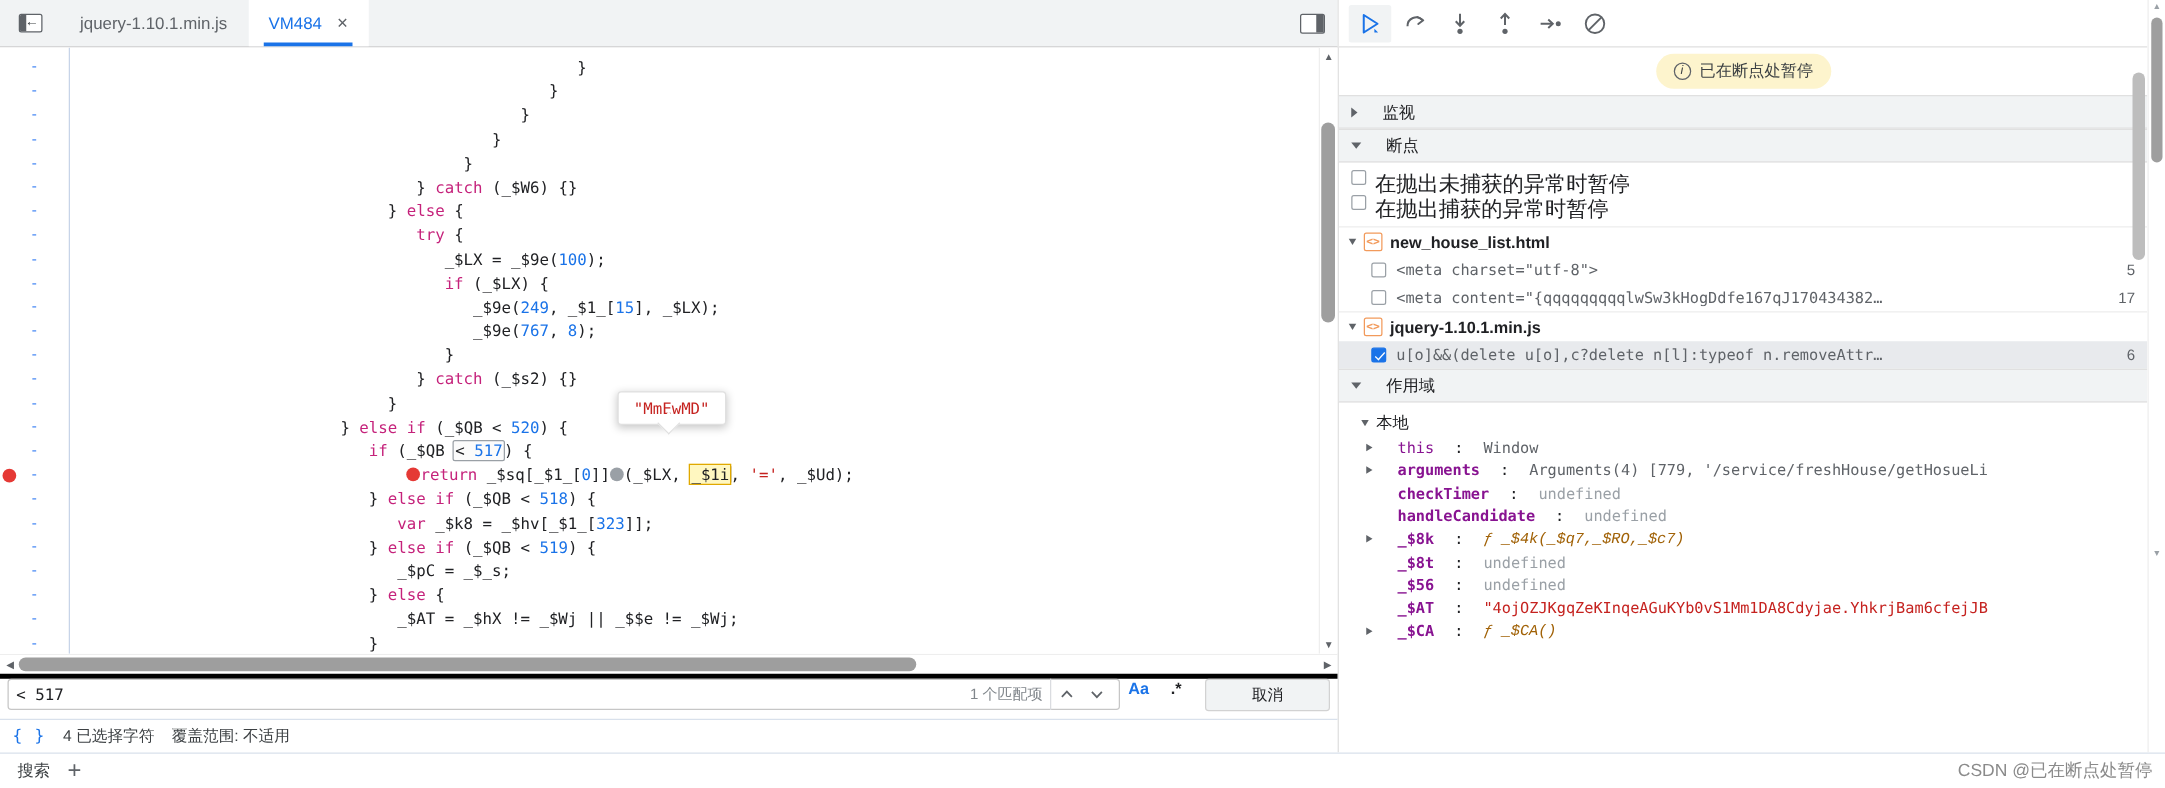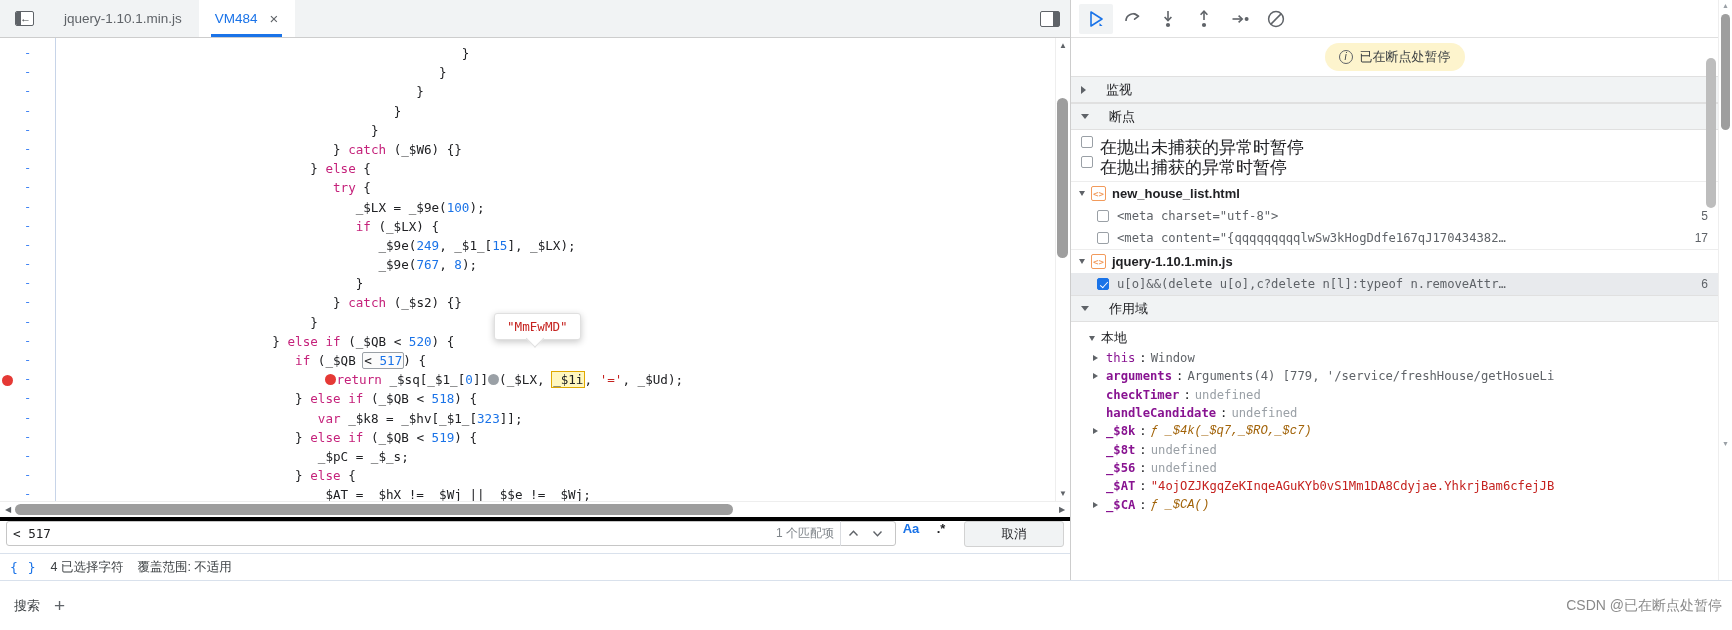--- a/index.html
+++ b/index.html
@@ -213,21 +213,21 @@
     height: 22px; display:flex; align-items:center; gap:8px; padding-left:26px;
     font-family:"DejaVu Sans Mono", monospace; font-size:12.2px; color:#5f6368;
     overflow:hidden;
   }
   .bp-item.active { background:#e8eaed;align-items:center; }
   .bp-item .snip { flex:1; white-space:nowrap; overflow:hidden; text-overflow:ellipsis; color:#5f6368;}
   .bp-item .lineno { color:#5f6368; padding-right:10px; font-family:"Liberation Sans", sans-serif; font-size:12px;}
 
   .scope-group { height: 22px; display:flex;align-items:center;gap:6px; padding-left:18px; font-size:13px;color:#202124;}
   .scope-row {
-    height: 18.3px; display:flex; align-items:center; gap:4px; padding-left:22px;
+    height: 18.3px; display:flex; align-items:center; gap:16px; padding-left:22px;
     font-family:"DejaVu Sans Mono", monospace; font-size:12.2px; white-space:nowrap; overflow:hidden;
   }
   .scope-row .twisty { width:9px; flex:none; display:flex; align-items:center;}
   .scope-row .nm { color:#881391; font-weight:bold;}
   .scope-row .nm.plain { color:#881391; font-weight:normal;}
   .scope-row .colon{color:#202124;}
   .scope-row .v-undef { color:#9aa0a6;text-align:right; }
   .scope-row .v-obj { color:#5f6368; }
   .scope-row .v-str { color:#c5221f; }
   .scope-row .v-fn  { color:#a16207; font-style:italic;font-family:Liberation Mono, monospace;}
@@ -236,21 +236,21 @@
   .rvscroll { position:absolute; right:0; top:0; bottom:0; width:14px; }
   .rvscroll .thumb{ position:absolute; right:2px; width:10px;border-radius:6px;background:#bdbdbd;}
 
   
   .edge-scroll {
     width: 14px; flex:none; background:#fff; position:relative; border-left:1px solid #eee;
   }
 
   
   .drawer {
-    height: 50px; flex:none; display:flex; align-items:center; gap:14px;
+    height: 28px; flex:none; display:flex; align-items:center; gap:14px;
     border-top:1px solid #d9e1ec; background:#fff; padding: 0 14px; position:relative;
   }
   .drawer .lbl { font-size: 13px; color:#3c4043; }
   .drawer .plus { font-size: 19px; color:#5f6368; line-height:1; cursor:pointer;}
   .watermark {
     position:absolute; right: 10px; top: 50%; transform: translateY(-50%);
     font-size: 14px; color:#8a8a8a; display:flex; align-items:center; gap:4px;
   }
 </style>
 </head>

